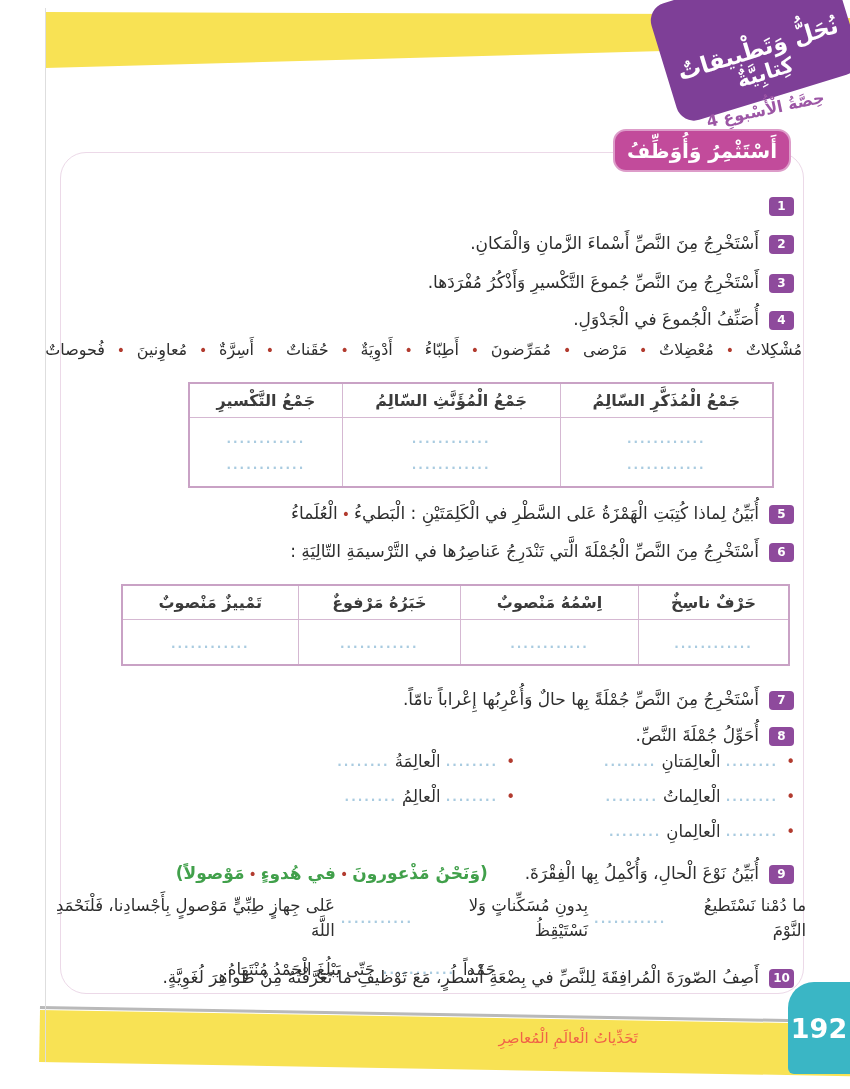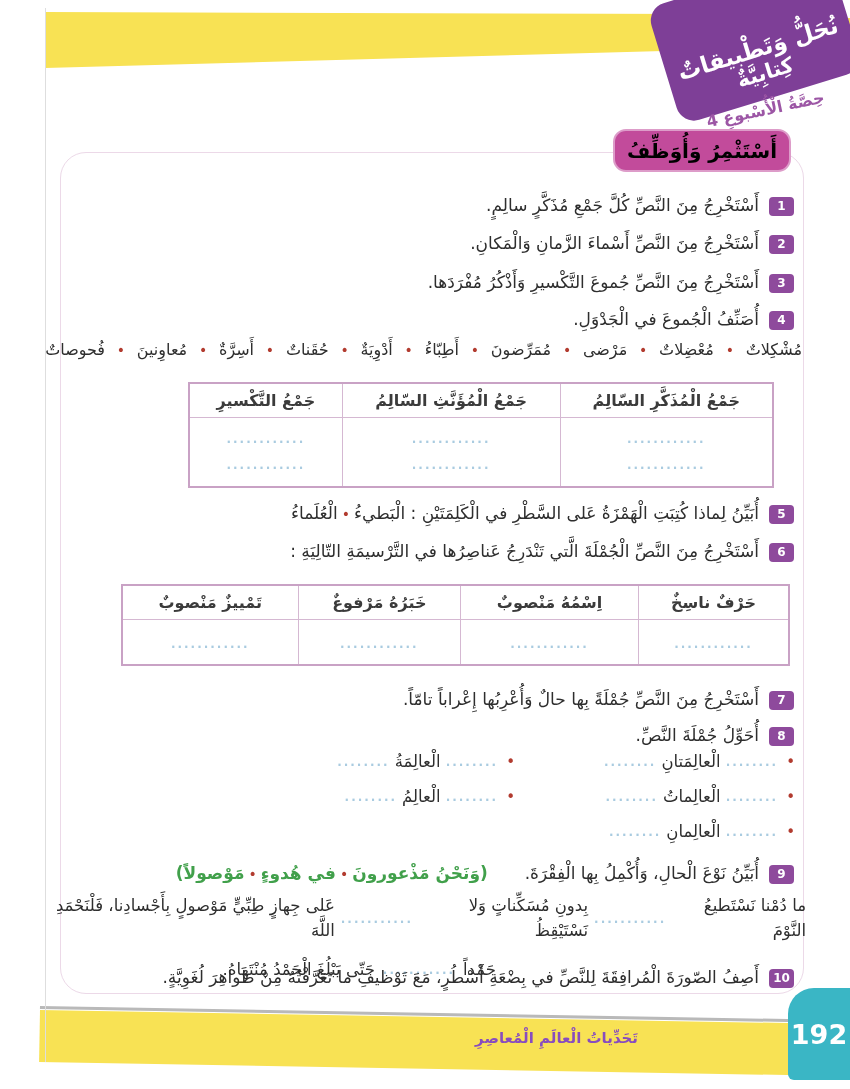--- a/index.html
+++ b/index.html
@@ -16,21 +16,21 @@
   
   .banner{position:absolute;left:660px;top:-22px;width:190px;height:122px;background:#7e3f97;
           border-radius:18px;transform:rotate(-17deg);display:flex;flex-direction:column;
           align-items:center;justify-content:flex-end;padding-bottom:14px;box-sizing:border-box;
           color:#fff;font-weight:bold;text-align:center;}
   .banner .l1{font-size:23px;}
   .banner .l2{font-size:21px;}
   .week{position:absolute;left:688px;top:100px;width:155px;transform:rotate(-12deg);
         color:#9c56a5;font-size:16px;font-weight:bold;text-align:center;direction:rtl;}
   .sec-label{position:absolute;left:613px;top:129px;width:178px;height:43px;background:#c24b9b;
-             border:2px solid #dd9cc9;border-radius:13px;box-sizing:border-box;color:#000000;
+             border:2px solid #dd9cc9;border-radius:13px;box-sizing:border-box;color:#ffffff;
              display:flex;align-items:center;justify-content:center;font-size:20px;font-weight:bold;direction:rtl;}
   .frame{position:absolute;left:60px;top:152px;width:742px;height:840px;border:1px solid #ecd9e8;
          border-radius:26px;}
   
   .ex{position:absolute;right:56px;display:flex;direction:rtl;align-items:flex-start;gap:10px;
       font-size:17px;line-height:1.35;}
   .badge{min-width:19px;height:19px;padding:0 3px;background:#8e4a9c;border-radius:4px;color:#fff;
          font-size:12px;font-weight:bold;display:flex;align-items:center;justify-content:center;
          margin-top:3px;flex:0 0 auto;}
   .sep::before{content:"•";color:#b23b2f;font-size:14px;margin:0 4px;}
@@ -54,25 +54,25 @@
            grid-template-columns:1fr 1fr;row-gap:16px;font-size:16.5px;}
   .tr-item{display:flex;align-items:center;gap:5px;}
   .tr-item::before{content:"•";color:#b23b2f;font-size:15px;margin-left:3px;}
   
   .para{position:absolute;left:42px;right:44px;top:894px;direction:rtl;font-size:16.5px;line-height:1.5;}
   .pline1{display:flex;justify-content:space-between;align-items:center;gap:6px;}
   .pline2{display:flex;align-items:center;gap:8px;padding-right:310px;margin-top:14px;}
   
   .f-192{position:absolute;right:0;top:982px;width:62px;height:92px;background:#3ab6c5;
          border-radius:26px 0 0 6px;color:#fff;font-size:27px;font-weight:bold;
-         display:flex;align-items:center;justify-content:center;margin-top:6px;}
+         display:flex;align-items:center;justify-content:center;}
   .f-domain{position:absolute;right:60px;top:1021px;width:138px;height:41px;background:#97a13d;
             border-radius:10px 2px 2px 10px;color:#fff;font-size:15px;font-weight:bold;
             display:flex;align-items:center;justify-content:center;direction:rtl;}
-  .f-theme{position:absolute;right:212px;top:1029px;color:#6d28d9;font-size:15px;font-weight:bold;
+  .f-theme{position:absolute;right:212px;top:1029px;color:#ef4444;font-size:15px;font-weight:normal;
            direction:rtl;opacity:.8;}
 </style>
 </head>
 <body>
 
 <div class="page">
 
   <div class="band-top"></div>
   <div class="shadow-line"></div>
   <div class="band-bottom"></div>
@@ -83,21 +83,20 @@
     <div class="l1">نُحَلُّ وَتَطْبيقاتٌ</div>
     <div class="l2">كِتابِيَّةٌ</div>
   </div>
 
   <div class="week">حِصَّةُ الْأُسْبوعِ 4</div>
 
   <div class="sec-label">أَسْتَثْمِرُ وَأُوَظِّفُ</div>
 
   <div class="ex" style="top:194px">
     <span class="badge">1</span>
-    <span>أَسْتَخْرِجُ مِنَ النَّصِّ كُلَّ جَمْعِ مُذَكَّرٍ سالِمٍ.</span>
   </div>
   <div class="ex" style="top:232px">
     <span class="badge">2</span>
     <span>أَسْتَخْرِجُ مِنَ النَّصِّ أَسْماءَ الزَّمانِ وَالْمَكانِ.</span>
   </div>
   <div class="ex" style="top:271px">
     <span class="badge">3</span>
     <span>أَسْتَخْرِجُ مِنَ النَّصِّ جُموعَ التَّكْسيرِ وَأَذْكُرُ مُفْرَدَها.</span>
   </div>
   <div class="ex" style="top:308px">

